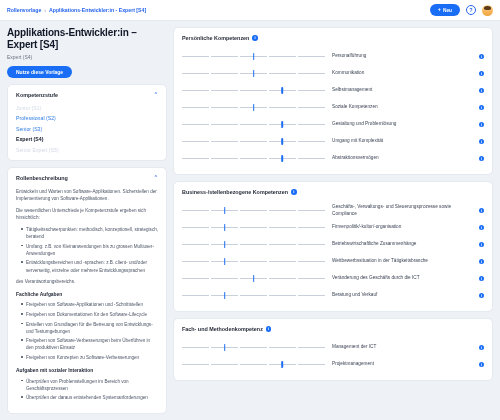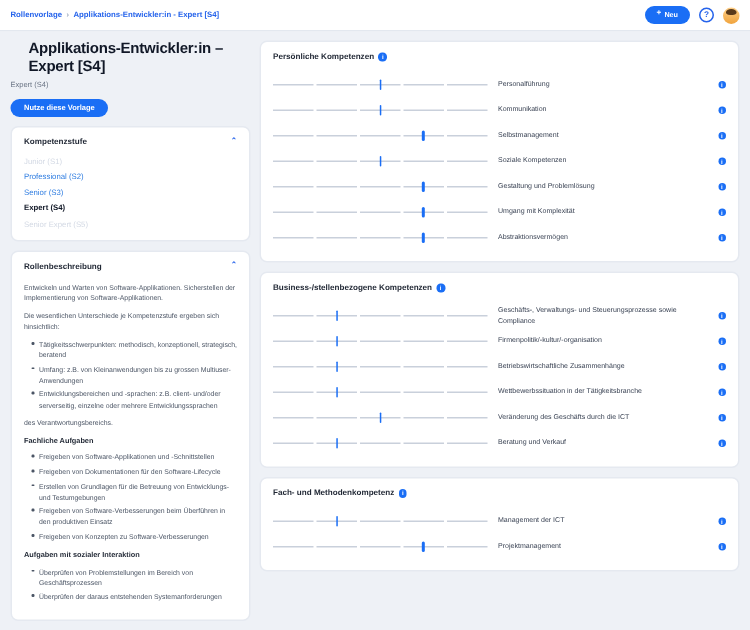--- a/index.html
+++ b/index.html
@@ -58,21 +58,21 @@
     background: #5a3a1a;
   }
 
   
   .page { display: flex; gap: 6px; padding: 6px 7px 0 7px; height: 399px; }
   .col-left  { width: 160px; display: flex; flex-direction: column; gap: 6px; }
   .col-right { flex: 1; display: flex; flex-direction: column; gap: 6px; }
 
   .title {
     font-size: 10px; font-weight: 700; line-height: 1.18;
-    letter-spacing: -0.15px; color: #111827; margin-left: 12px;
+    letter-spacing: -0.15px; color: #111827;
   }
   .subtitle { font-size: 5px; color: #6b7585; margin-top: 3px; }
   .btn-template {
     margin-top: 6px;
     background: #1a6ef5; color: #fff; border: none; border-radius: 9px;
     height: 12px; padding: 0 9px; font-size: 5px; font-weight: 700;
     font-family: inherit; align-self: flex-start; white-space: nowrap;
   }
 
   .card {

